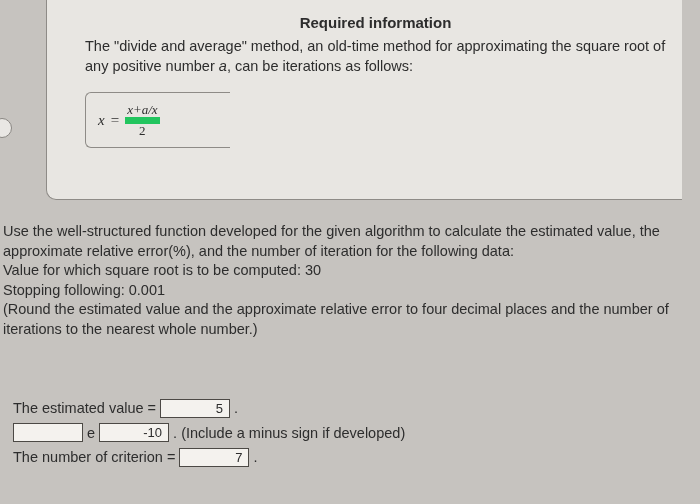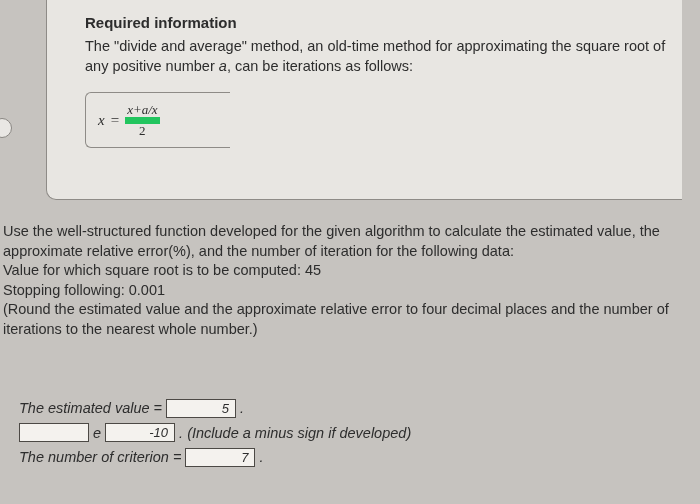--- a/index.html
+++ b/index.html
@@ -41,20 +41,21 @@
     border-right: none;
     border-radius: 0 0 0 10px;
     box-sizing: border-box;
     padding: 10px 16px 12px 38px;
   }
   .info-title {
     font-weight: 700;
     font-size: 15px;
     margin-bottom: 6px;
     margin-top: 4px;
+    text-align: center;
   }
   .info-desc {
     line-height: 1.35;
   }
   .ital { font-style: italic; }
   .formula-box {
     margin-top: 16px;
     border: 1.5px solid #8e8b87;
     border-right: none;
     border-radius: 6px 0 0 6px;
@@ -81,25 +82,24 @@
   .frac .den { padding: 0 2px; font-style: normal;}
   .body-text {
     position: absolute;
     left: 3px;
     top: 222px;
     width: 672px;
     line-height: 1.35;
   }
   .answers {
     position: absolute;
-    left: 19px;
+    left: 13px;
     top: 396px;
     width: 672px;
     line-height: 1.7;
-    font-style: italic;
   }
   .row {
     display: flex;
     flex-wrap: wrap;
     align-items: center;
     gap: 4px;
   }
   .inp {
     display: inline-block;
     min-width: 70px;
@@ -134,21 +134,21 @@
         <span class="frac">
           <span class="num">x+a/x</span>
           <span class="den">2</span>
         </span>
       </div>
     </div>
   </div>
 
   <div class="body-text">
     <div>Use the well-structured function developed for the given algorithm to calculate the estimated value, the approximate relative error(%), and the number of iteration for the following data:</div>
-    <div>Value for which square root is to be computed: 45</div>
+    <div>Value for which square root is to be computed: 30</div>
     <div>Stopping following: 0.001</div>
     <div>(Round the estimated value and the approximate relative error to four decimal places and the number of iterations to the nearest whole number.)</div>
   </div>
 
   <div class="answers">
     <div class="row">
       <span>The estimated value =</span>
       <span class="inp small">5</span>
       <span>.</span>
     </div>

